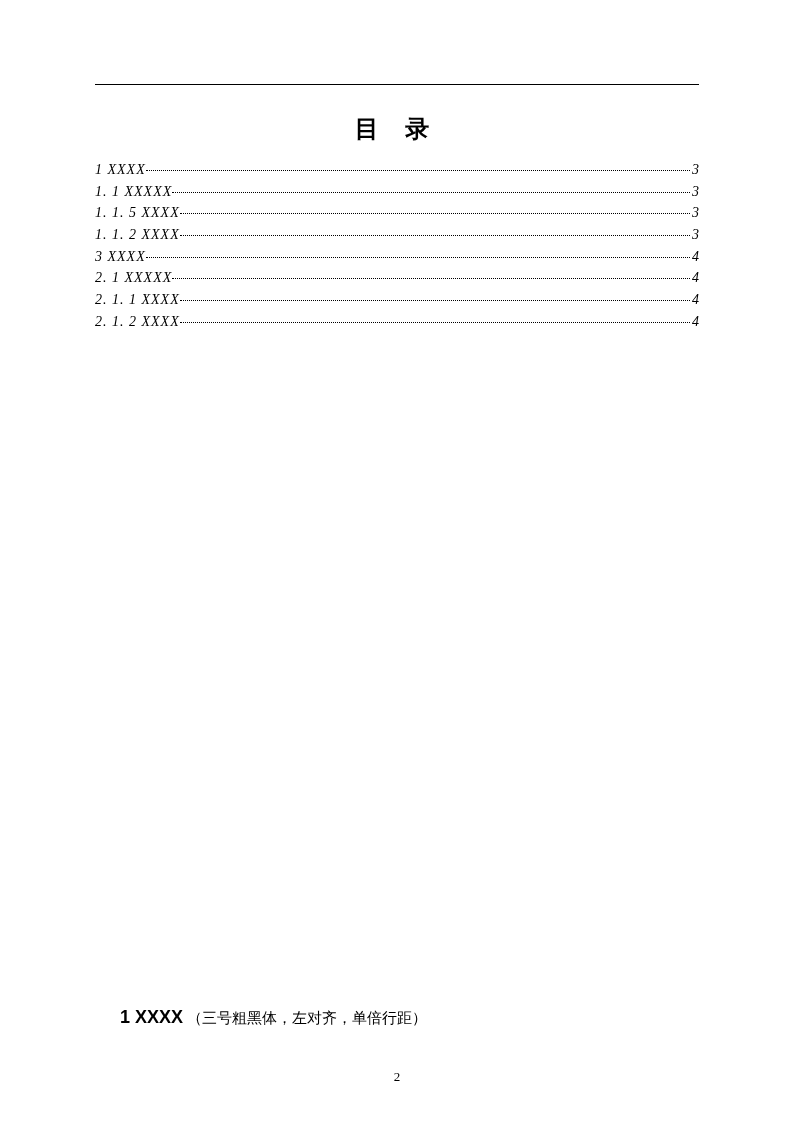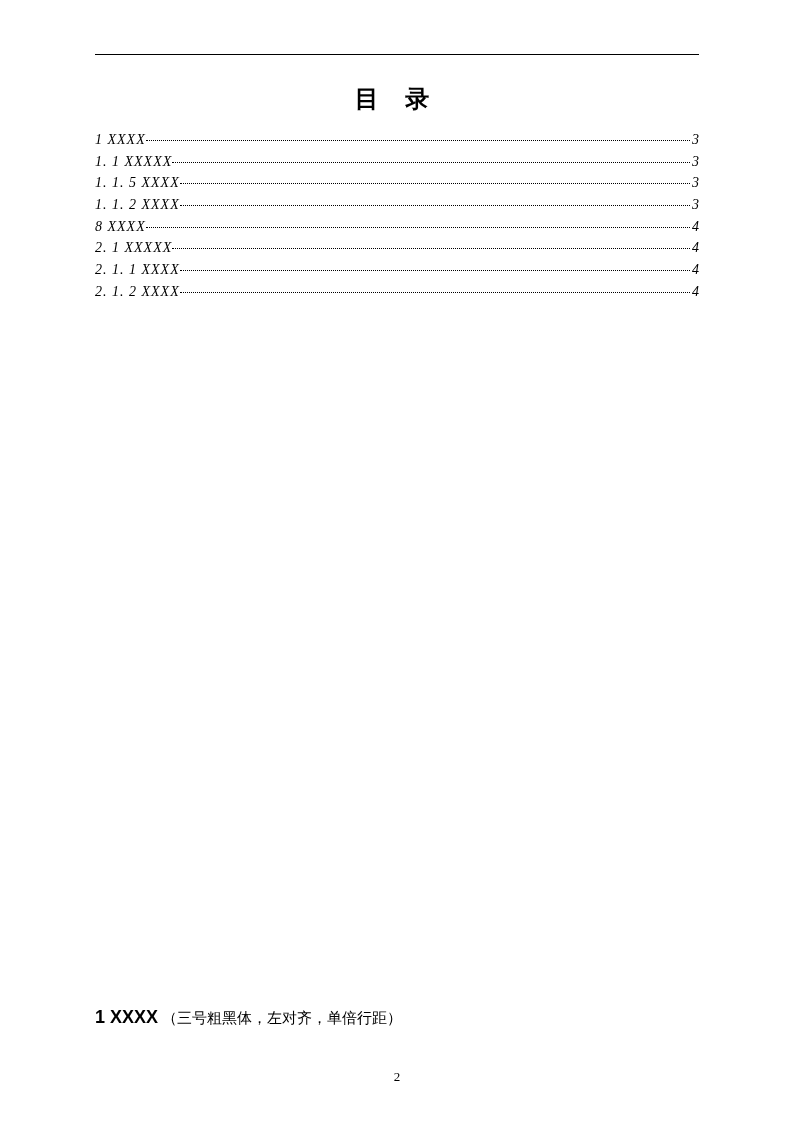--- a/index.html
+++ b/index.html
@@ -7,21 +7,21 @@
     padding: 0;
     background: #fff;
     font-family: "SimSun", "Songti SC", serif;
     color: #000;
   }
   .page {
     width: 794px;
     height: 1123px;
     position: relative;
     box-sizing: border-box;
-    padding: 54px 95px 50px 95px;
+    padding: 84px 95px 50px 95px;
   }
   .rule {
     border-top: 1.5px solid #000;
     margin-bottom: 28px;
   }
   .title {
     text-align: center;
     font-family: "SimHei", "Heiti SC", sans-serif;
     font-weight: bold;
     font-size: 24px;
@@ -52,20 +52,21 @@
   .toc-page {
     font-style: italic;
   }
   .section {
     position: absolute;
     left: 95px;
     bottom: 95px;
   }
   .section-line {
     font-size: 16px;
+    margin-left: 25px;
   }
   .section-head {
     font-family: "SimHei", "Heiti SC", sans-serif;
     font-weight: bold;
     font-size: 18px;
   }
   .section-note {
     font-family: "SimSun", "Songti SC", serif;
     font-size: 15px;
   }
@@ -103,21 +104,21 @@
       <span class="toc-label">1. 1. 5 XXXX</span>
       <span class="toc-dots"></span>
       <span class="toc-page">3</span>
     </div>
     <div class="toc-row">
       <span class="toc-label">1. 1. 2 XXXX</span>
       <span class="toc-dots"></span>
       <span class="toc-page">3</span>
     </div>
     <div class="toc-row">
-      <span class="toc-label">8 XXXX</span>
+      <span class="toc-label">3 XXXX</span>
       <span class="toc-dots"></span>
       <span class="toc-page">4</span>
     </div>
     <div class="toc-row">
       <span class="toc-label">2. 1 XXXXX</span>
       <span class="toc-dots"></span>
       <span class="toc-page">4</span>
     </div>
     <div class="toc-row">
       <span class="toc-label">2. 1. 1 XXXX</span>

